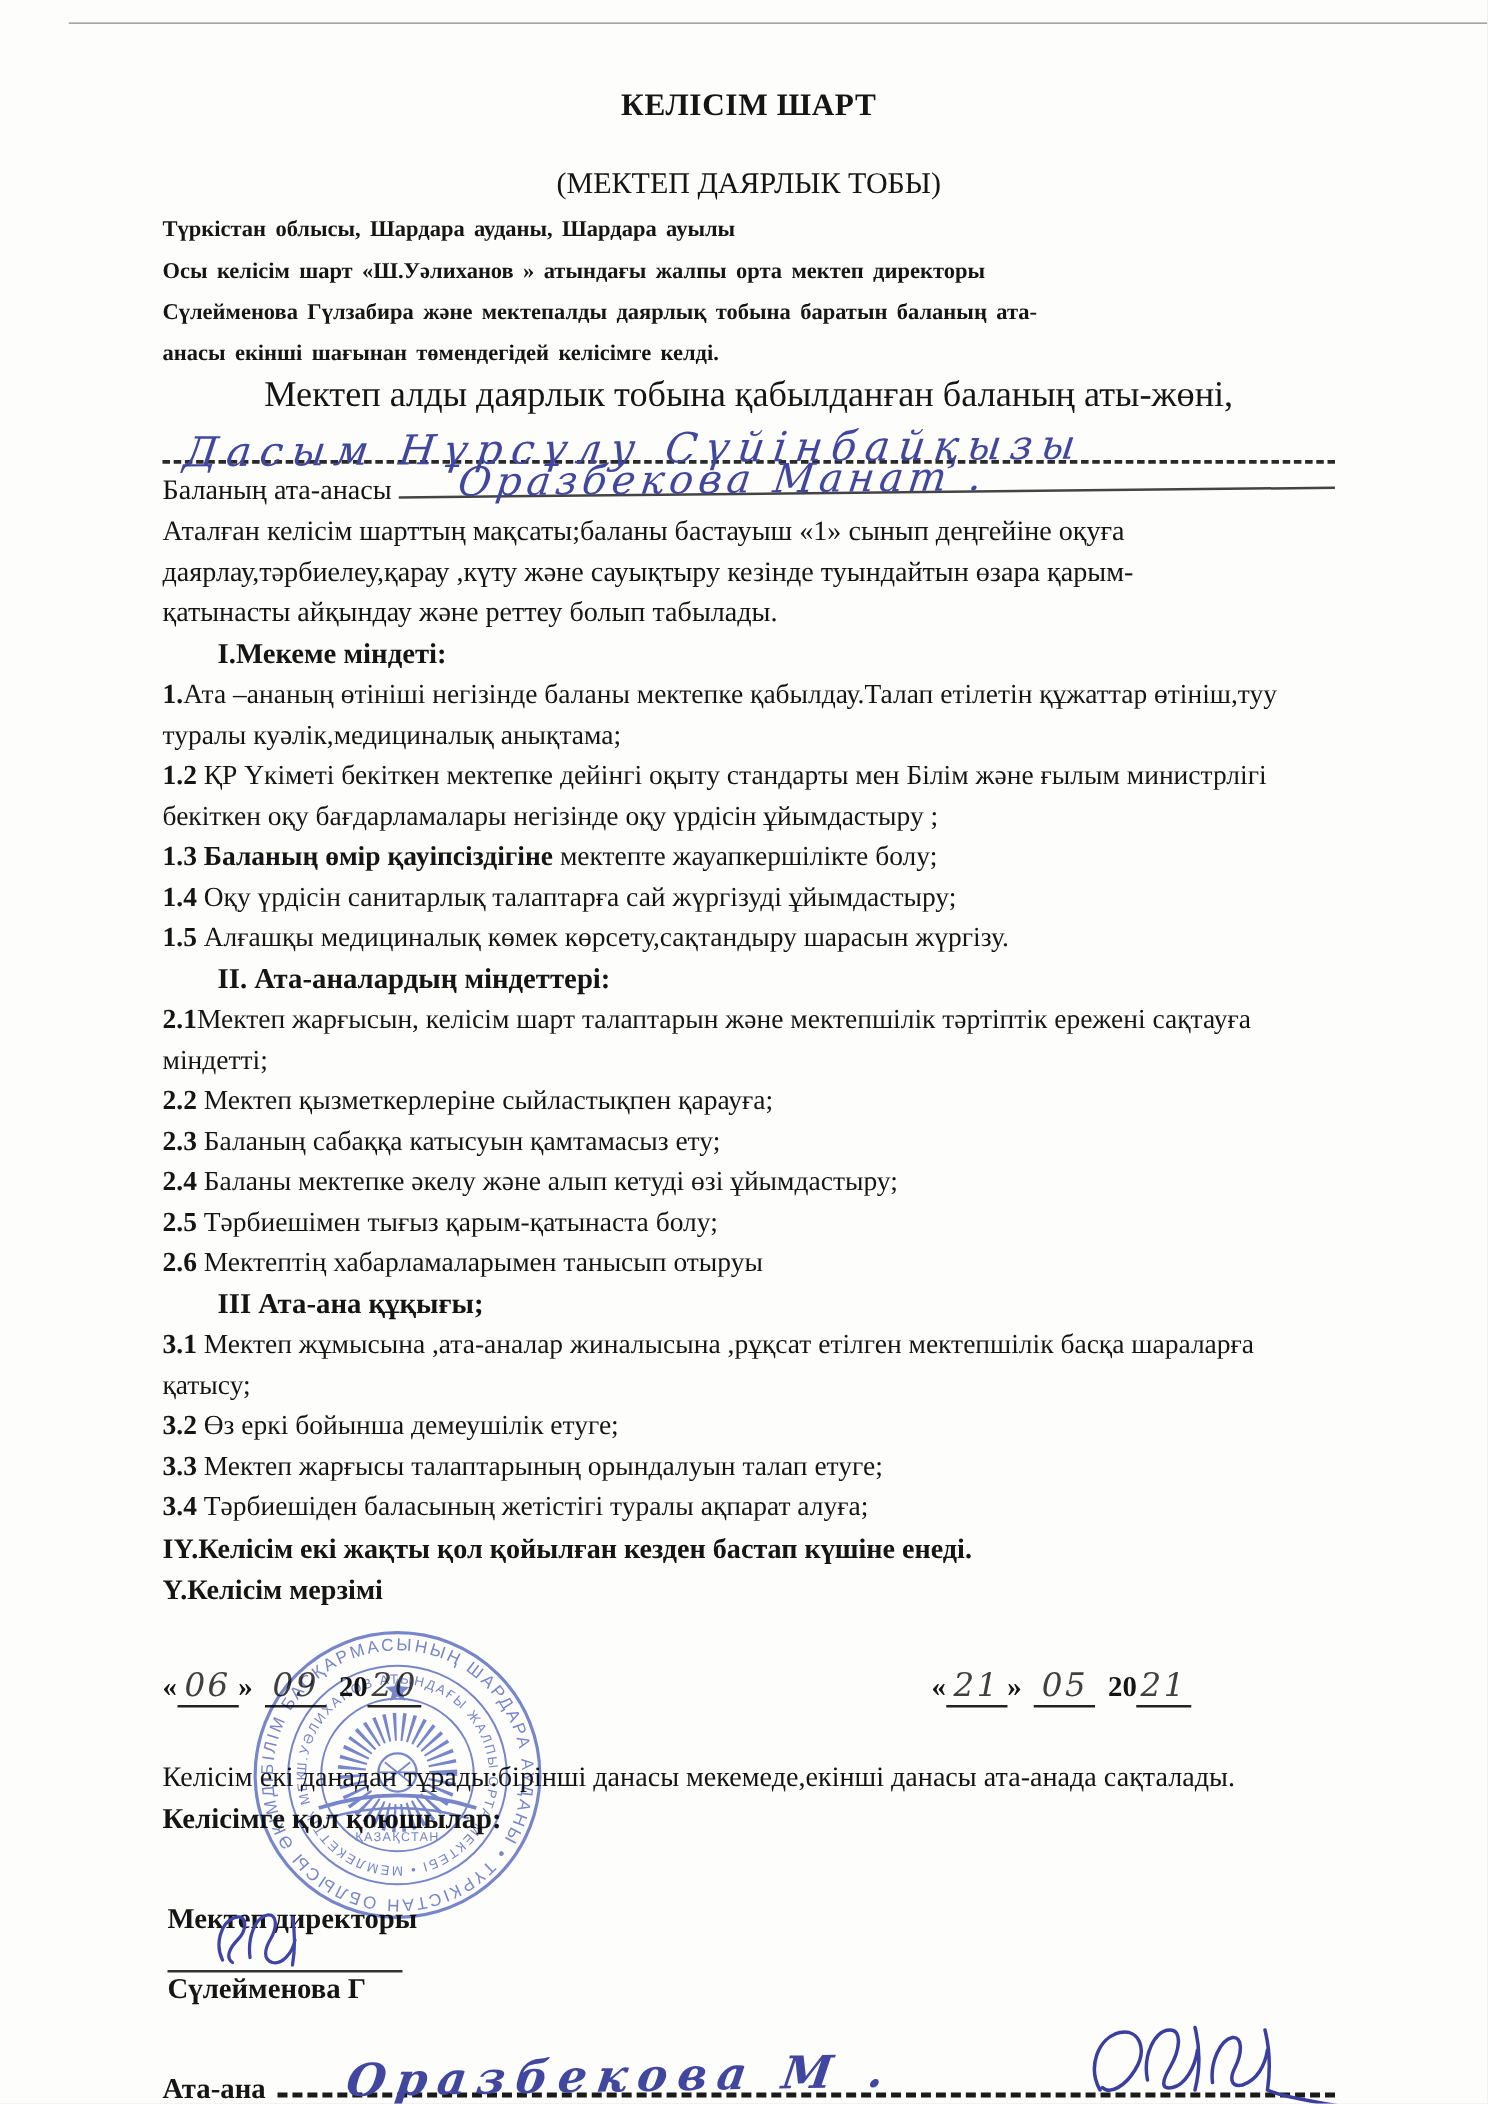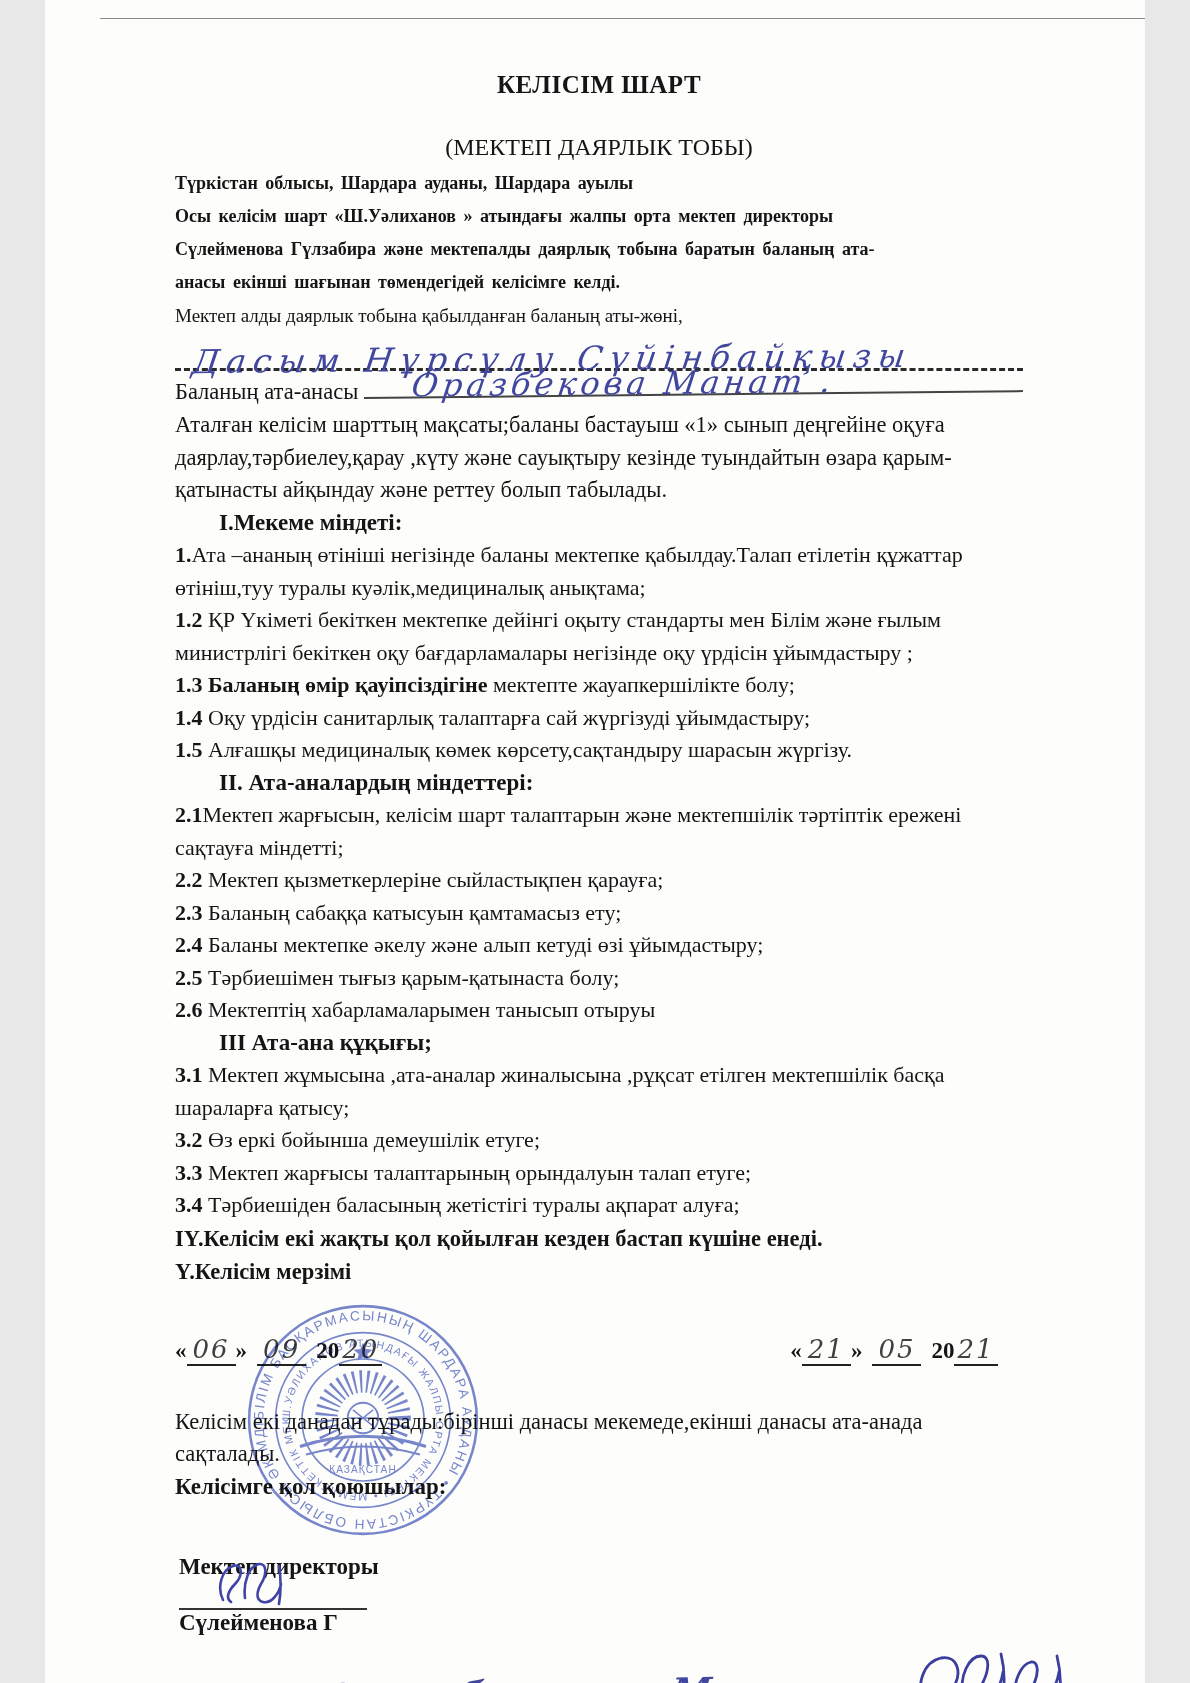--- a/index.html
+++ b/index.html
@@ -1,19 +1,19 @@
 <!DOCTYPE html>
 <html><head>
 <meta charset="utf-8">
 <style>
   * { margin:0; padding:0; box-sizing:border-box; }
   html,body { background:#e8e8e8; }
   .page {
     position:relative;
-    width:1100px; height:1683px;
+    width:1190px; height:1683px;
     margin:0 auto;
     background:#fdfdfb;
     font-family:"Liberation Serif", serif;
     color:#151515;
     overflow:hidden;
   }
   .scan-line {
     position:absolute; left:55px; top:18px; width:1135px; height:1px;
     background:#8a8a86;
   }
@@ -27,21 +27,21 @@
   }
   .subtitle {
     text-align:center; font-size:24px; line-height:32px; margin-bottom:4px;margin-top:31px;
   }
   .b-line { font-weight:bold; font-size:18px; line-height:33px; word-spacing:3px; }
   .r-line { font-size:22.5px; line-height:32.5px; }
   p.item { font-size:22px; line-height:32.5px; margin:0; }
   p.item b.pfx { font-weight:bold; }
   .sec-head { font-weight:bold; font-size:23px; line-height:32.5px;margin-left:44px; }
 
-  .label-line { font-size:19px; line-height:30px; margin-top:2px; }
+  .label-line { font-size:29px; line-height:30px; margin-top:2px;text-align:center; }
 
   .fill-dashed {
     position:relative; height:38px; margin-top:2px; margin-bottom:4px;
     border-bottom:3px dashed #2a2a2a;
   }
   .hw {
     font-family:"DejaVu Serif", serif;
     font-style:italic;
     color:#41479f;
     white-space:nowrap;

